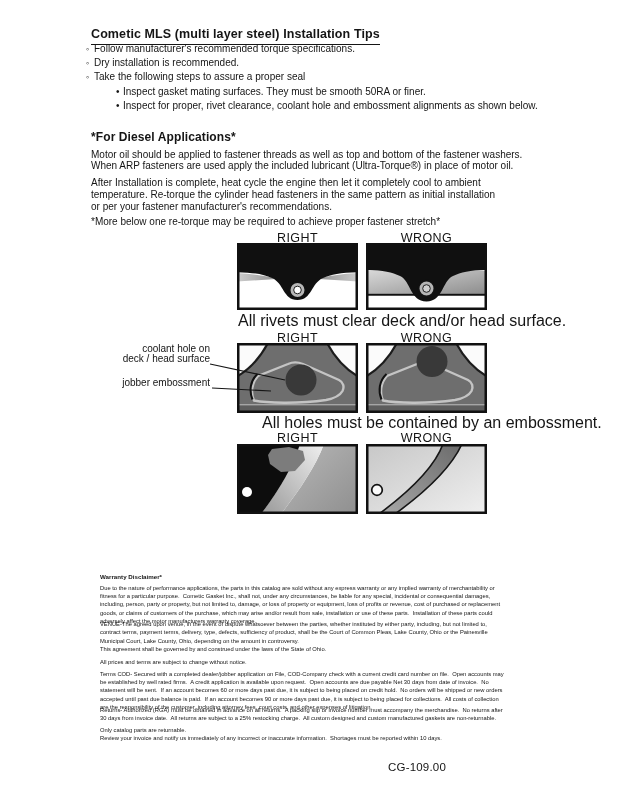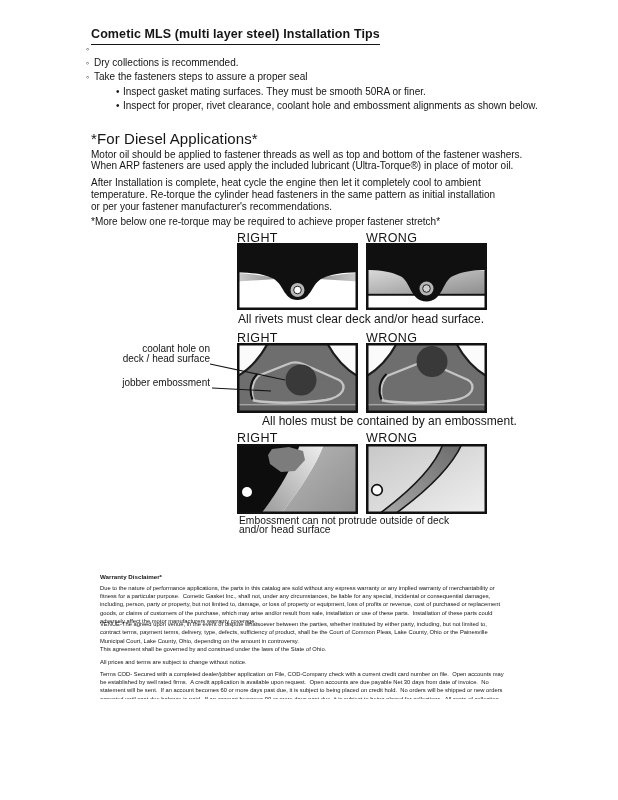--- a/index.html
+++ b/index.html
@@ -1,56 +1,57 @@
 <!DOCTYPE html>
 <html><head>
 <meta charset="utf-8">
 <style>
   html,body{margin:0;padding:0;background:#fff;}
-  .page{position:relative;width:618px;height:699px;background:#ffffff;overflow:hidden;
+  .page{position:relative;width:618px;height:800px;background:#ffffff;overflow:hidden;
         font-family:"Liberation Sans","DejaVu Sans",sans-serif;color:#151515;}
   .abs{position:absolute;}
   .title{font-size:12.5px;font-weight:bold;display:inline-block;
          border-bottom:1.6px solid #151515;padding-bottom:3px;letter-spacing:.1px;}
   .bullets{font-size:10px;line-height:14.35px;}
   .brow{display:flex;align-items:baseline;}
   .mk{width:8px;flex:none;font-size:9px;}
   .sub{margin-left:30px;}
   .sub .mk{width:7px;font-size:10px;}
-  .h2{font-size:15px;font-weight:normal;letter-spacing:.1px;}
+  .h2{font-size:12px;font-weight:bold;letter-spacing:.1px;}
   .para{font-size:10px;line-height:11.75px;white-space:pre;}
-  .rw{width:121px;text-align:left;font-size:12.5px;letter-spacing:.4px;color:#141414;}
+  .rw{width:121px;text-align:center;font-size:12.5px;letter-spacing:.4px;color:#141414;}
   .cap{font-size:10.3px;white-space:pre;line-height:9.8px;}
-  .cap1line{font-size:12px;}
+  .cap1line{font-size:16px;}
   .ann{width:115px;text-align:right;font-size:10px;line-height:10px;white-space:pre;}
   .legal{font-size:5.8px;line-height:8.35px;white-space:pre;letter-spacing:0;}
   .legalh{font-size:6.2px;font-weight:bold;}
   .code{font-size:11.5px;letter-spacing:.2px;}
   svg{display:block;}
 </style>
 </head>
 <body>
 
 <div class="page">
 
   <div class="abs" style="left:91px;top:24px;">
     <span class="title">Cometic MLS (multi layer steel) Installation Tips</span>
   </div>
 
   <div class="abs bullets" style="left:86px;top:41.5px;width:470px;">
     <div class="brow">
       <span class="mk">◦</span>
+      <span>Follow manufacturer's recommended torque specifications.</span>
     </div>
     <div class="brow">
       <span class="mk">◦</span>
-      <span>Dry collections is recommended.</span>
+      <span>Dry installation is recommended.</span>
     </div>
     <div class="brow">
       <span class="mk">◦</span>
-      <span>Take the fasteners steps to assure a proper seal</span>
+      <span>Take the following steps to assure a proper seal</span>
     </div>
     <div class="brow sub">
       <span class="mk">•</span>
       <span>Inspect gasket mating surfaces.  They must be smooth 50RA or finer.</span>
     </div>
     <div class="brow sub">
       <span class="mk">•</span>
       <span>Inspect for proper, rivet clearance, coolant hole and embossment alignments as shown below.</span>
     </div>
   </div>
@@ -182,22 +183,20 @@
       </linearGradient>
     </defs>
     <rect width="121" height="70" fill="url(#fBg)"></rect>
     <path d="M77,0 H96 C85,24 58,49 29,70 H13 C44,47 69,22 77,0 Z" fill="url(#fB)"></path>
     <path d="M77,0 C69,22 44,47 13,70" fill="none" stroke="#161616" stroke-width="1.6"></path>
     <path d="M96,0 C85,24 58,49 29,70" fill="none" stroke="#161616" stroke-width="1.6"></path>
     <circle cx="11" cy="46" r="5.3" fill="#fafafa" stroke="#111" stroke-width="1.7"></circle>
     <rect x="1.25" y="1.25" width="118.5" height="67.5" fill="none" stroke="#111" stroke-width="2.5"></rect>
   </svg>
 
-  <div class="abs cap" style="left:239px;top:515.5px;">Embossment can not protrude outside of deck
-and/or head surface</div>
 
   <div class="abs legalh" style="left:100px;top:573px;">Warranty Disclaimer*</div>
   <div class="abs legal" style="left:100px;top:583.8px;">Due to the nature of performance applications, the parts in this catalog are sold without any express warranty or any implied warranty of merchantability or
 fitness for a particular purpose.  Cometic Gasket Inc., shall not, under any circumstances, be liable for any special, incidental or consequential damages,
 including, person, party or property, but not limited to, damage, or loss of property or equipment, loss of profits or revenue, cost of purchased or replacement
 goods, or claims of customers of the purchase, which may arise and/or result from sale, installation or use of these parts.  Installation of these parts could
 adversely affect the motor manufacturers warranty coverage.</div>
   <div class="abs legal" style="left:100px;top:620px;">VENUE-The agreed upon venue, in the event of dispute whatsoever between the parties, whether instituted by either party, including, but not limited to,
 contract terms, payment terms, delivery, type, defects, sufficiency of product, shall be the Court of Common Pleas, Lake County, Ohio or the Painesville
 Municipal Court, Lake County, Ohio, depending on the amount in controversy.

